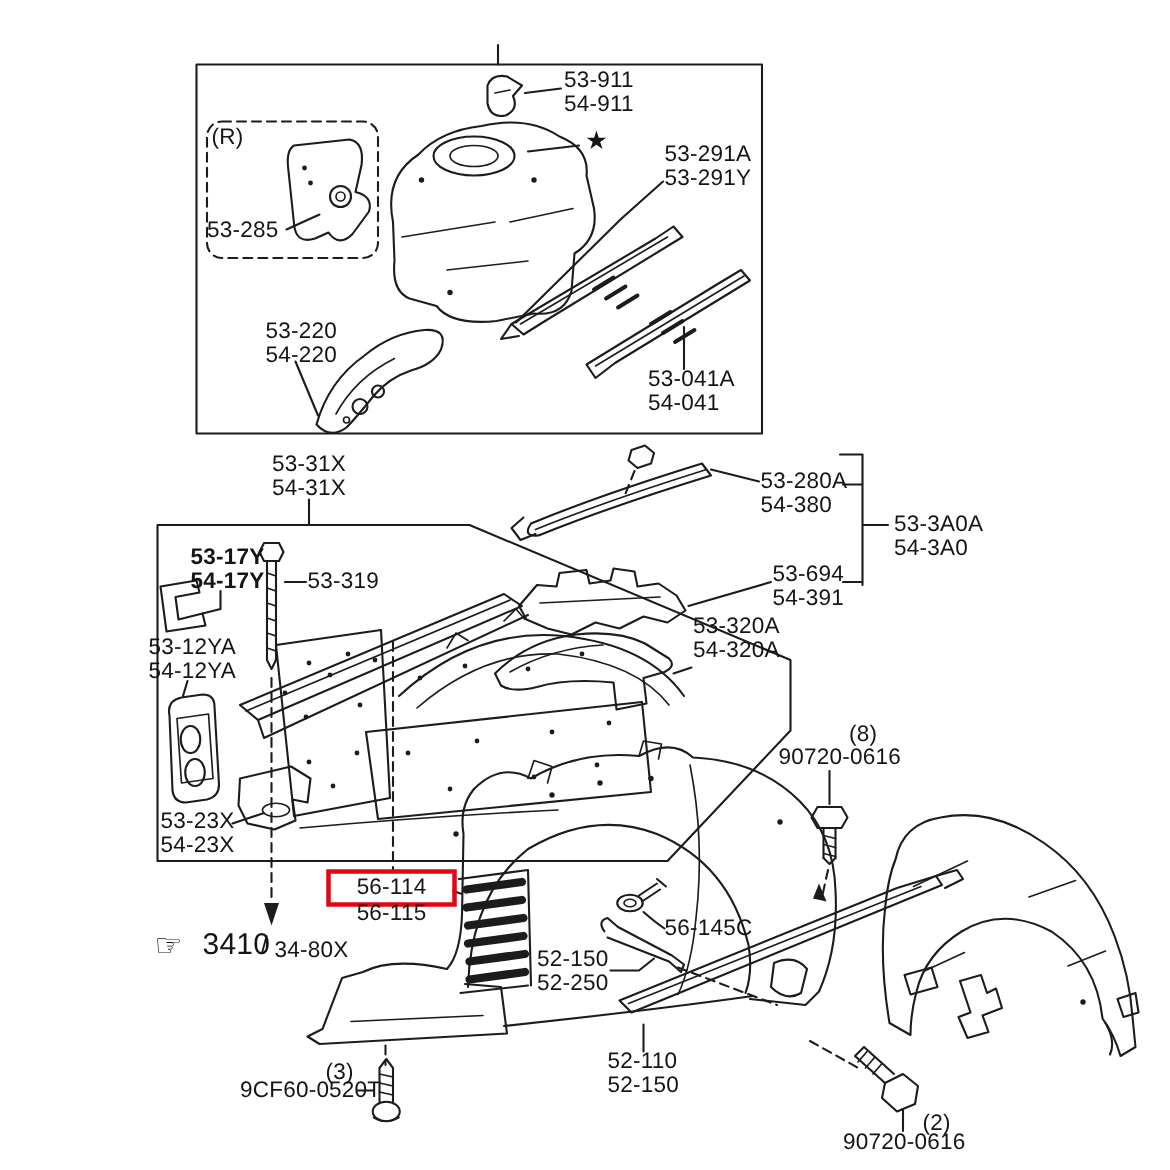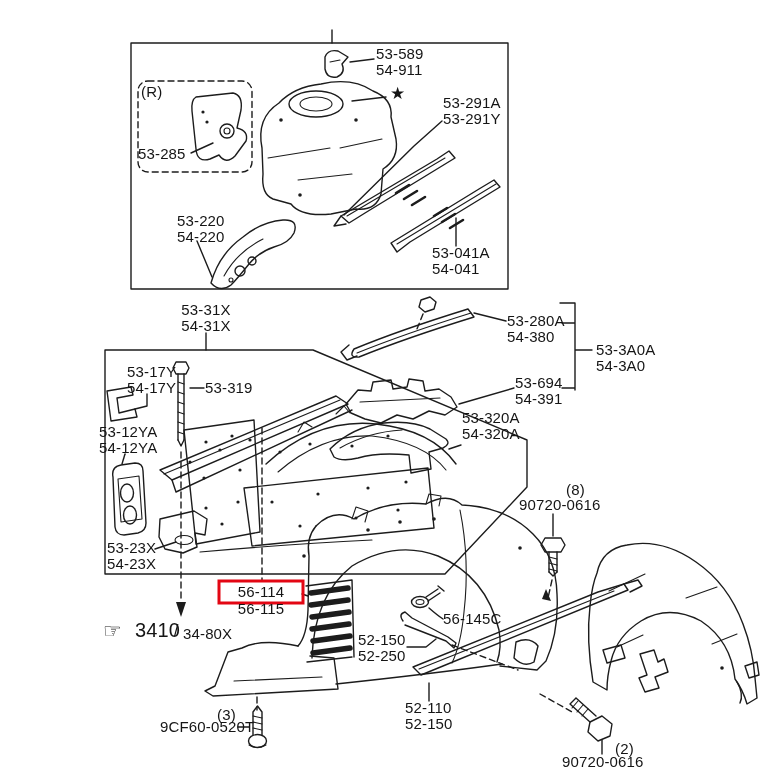--- a/index.html
+++ b/index.html
@@ -251,21 +251,21 @@
     <path class="s" d="M603,650 L621,645 L625,658 L607,663 Z"></path>
     <path class="s" d="M737,682 Q744,694 740,703 M745,666 L757,662 L759,675 L749,678 Z"></path>
     <circle class="dot" cx="722" cy="668" r="1.8"></circle>
     <path class="s" d="M640,654 L654,650 L658,662 L664,659 L668,672 L655,677 L659,688 L645,692 L639,678 L647,675 Z"></path>
   </g>
 
 </svg>
 
 
 <div class="lbl" style="left:376px;top:46px;">
-  <div>53-589</div>
+  <div>53-911</div>
   <div>54-911</div>
 </div>
 
 <div class="lbl starred" style="left:390px;top:85px;">★</div>
 
 <div class="lbl" style="left:443px;top:95px;">
   <div>53-291A</div>
   <div>53-291Y</div>
 </div>
 
@@ -296,21 +296,21 @@
 <div class="lbl" style="left:596px;top:342px;">
   <div>53-3A0A</div>
   <div>54-3A0</div>
 </div>
 
 <div class="lbl" style="left:515px;top:375px;">
   <div>53-694</div>
   <div>54-391</div>
 </div>
 
-<div class="lbl" style="left:127px;top:364px;">
+<div class="lbl" style="left:127px;top:364px;font-weight:bold;">
   <div>53-17Y</div>
   <div>54-17Y</div>
 </div>
 
 <div class="lbl" style="left:205px;top:380px;">53-319</div>
 
 <div class="lbl" style="left:99px;top:424px;">
   <div>53-12YA</div>
   <div>54-12YA</div>
 </div>

